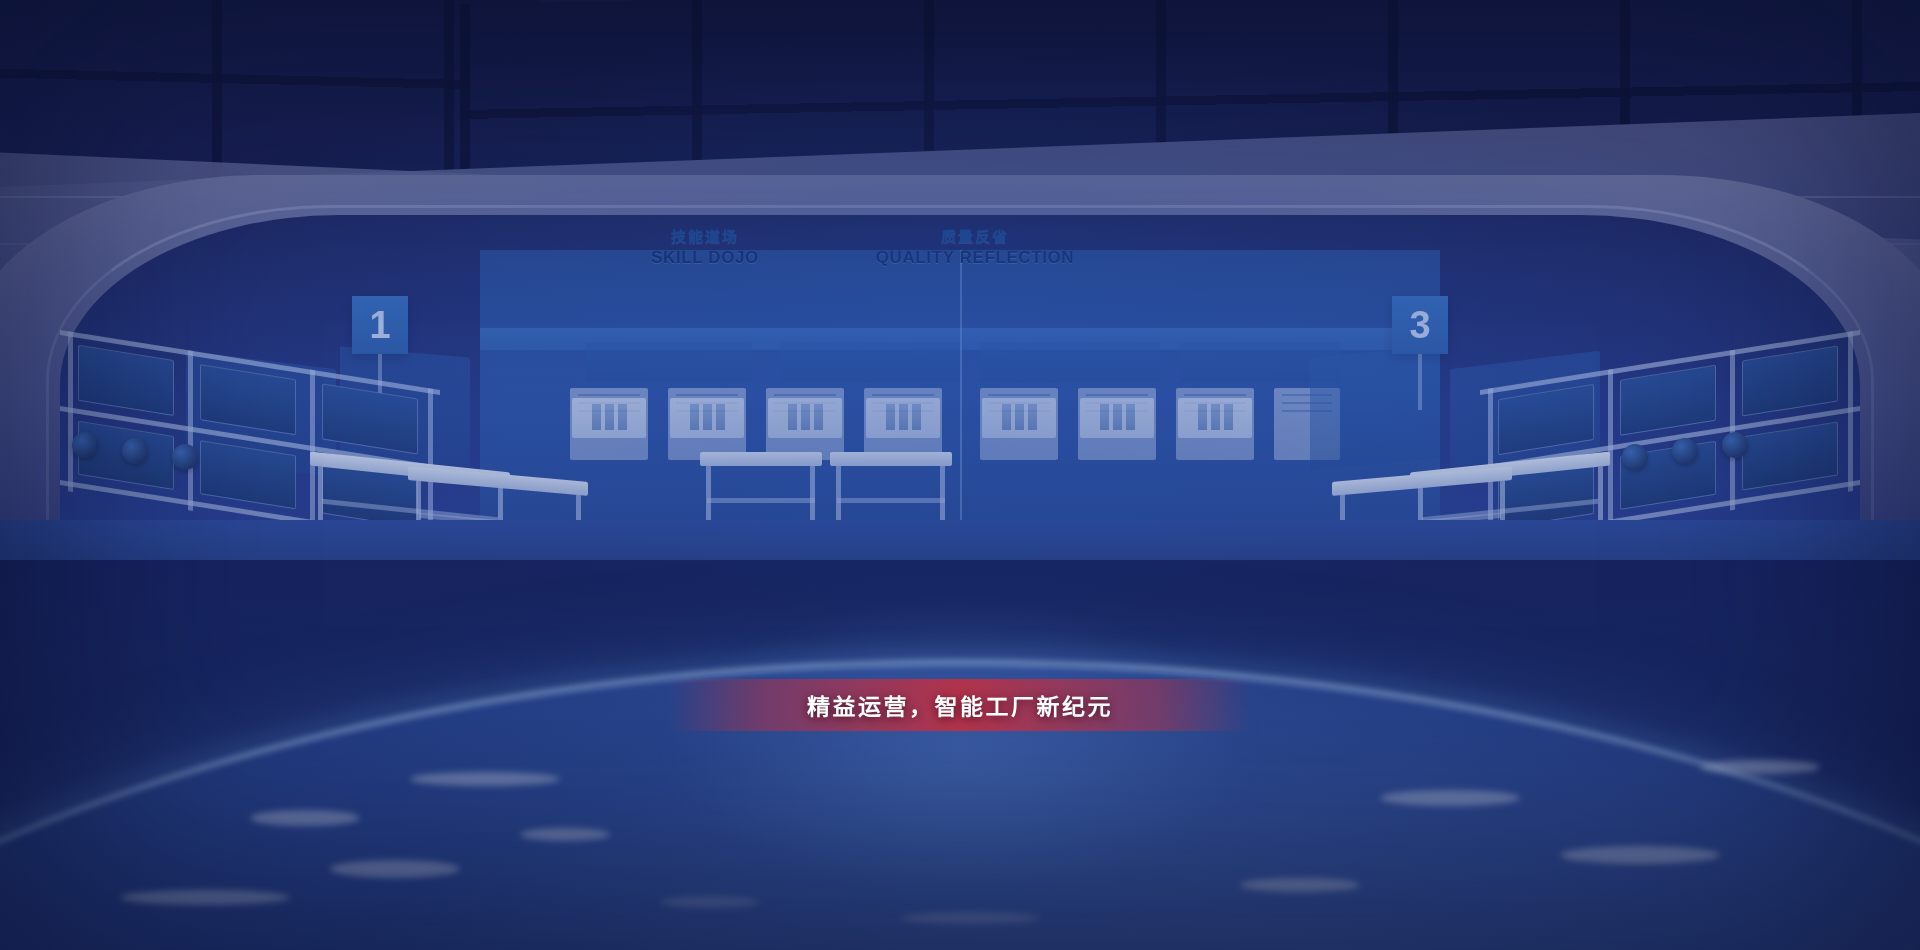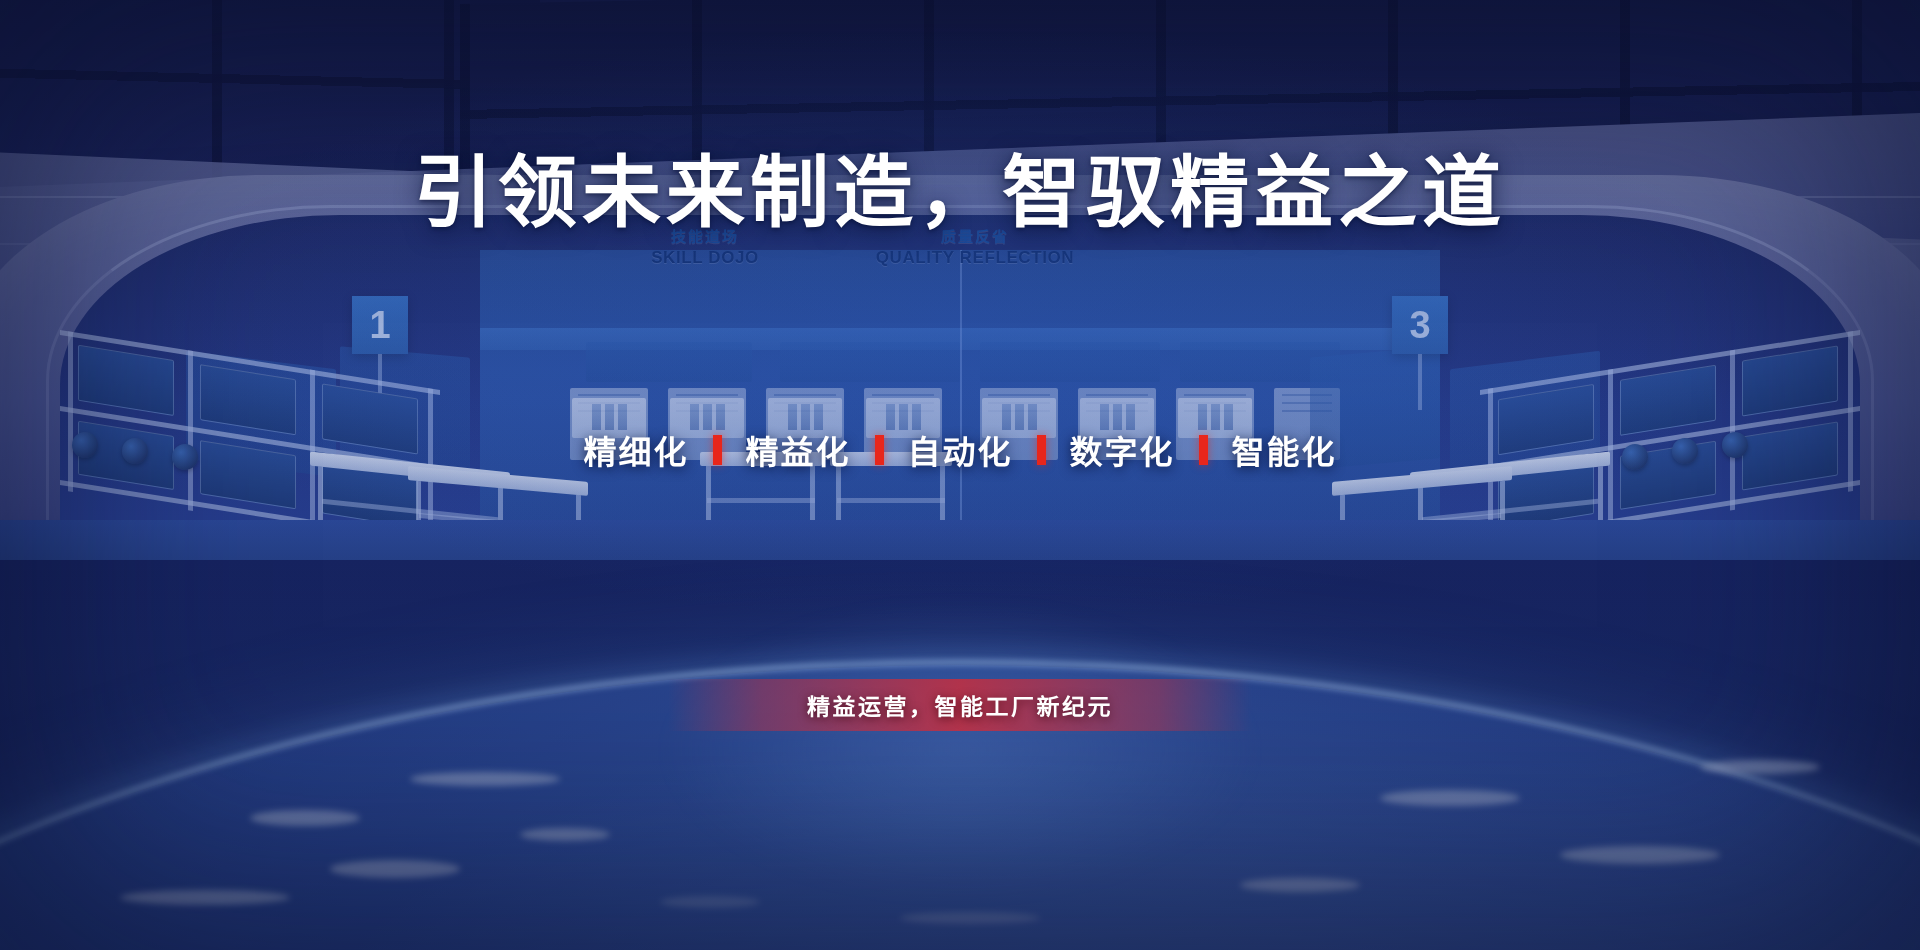--- a/index.html
+++ b/index.html
@@ -486,33 +486,21 @@
     <div class="cloud" style="left:1700px; top:200px; width:120px; height:14px;"></div>
     <div class="cloud" style="left:900px; top:352px; width:140px; height:12px;opacity:.6"></div>
     <div class="cloud" style="left:660px; top:336px; width:100px; height:12px;opacity:.55"></div>
   </div>
 
   <div class="wash"></div>
   <div class="vignette"></div>
 
   <div class="content">
 
-    <h1 class="headline">引领未来制造，智驭精益之道</h1>
-
-
-    <div class="keywords">
-      <span class="kw">精细化</span>
-      <span class="kw-sep"></span>
-      <span class="kw">精益化</span>
-      <span class="kw-sep"></span>
-      <span class="kw">自动化</span>
-      <span class="kw-sep"></span>
-      <span class="kw">数字化</span>
-      <span class="kw-sep"></span>
-      <span class="kw">智能化</span>
-    </div>
+
+
 
     <div class="pill">
       <span>精益运营，智能工厂新纪元</span>
     </div>
 
   </div>
 </div>
 
 </body></html>

